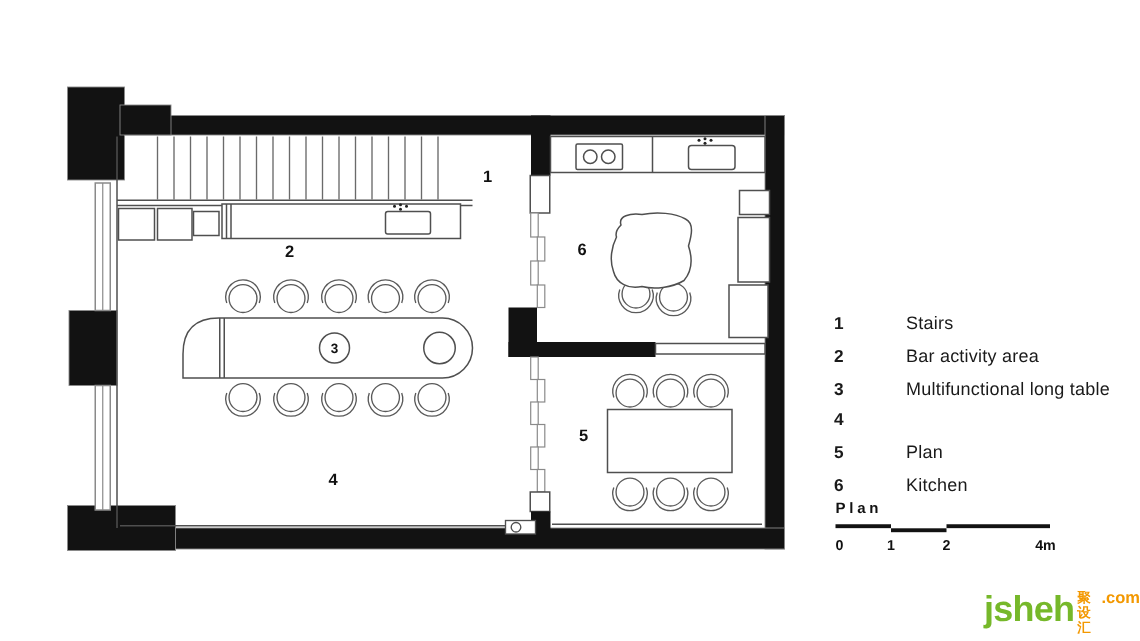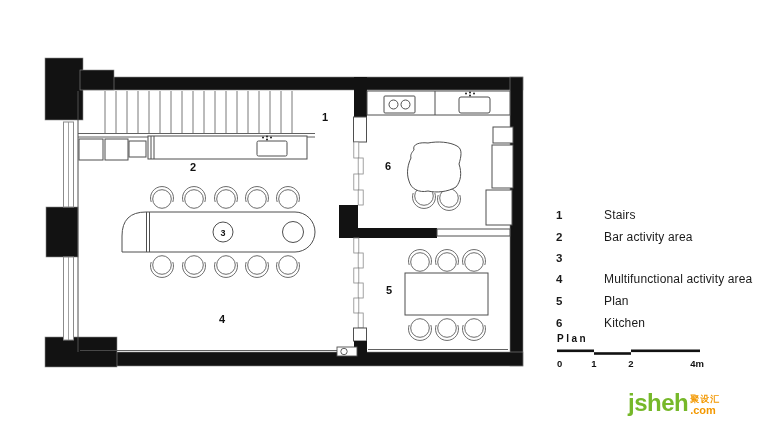--- a/index.html
+++ b/index.html
@@ -5,23 +5,23 @@
   html,body{margin:0;padding:0;background:#fff;}
   .canvas{position:relative;width:760px;height:427px;background:#ffffff;overflow:hidden;
           font-family:"Liberation Sans",sans-serif;color:#1a1a1a;}
   .plan-svg{position:absolute;left:0;top:0;}
   
   .legend{position:absolute;left:556px;top:208px;}
   .legend-row{display:flex;align-items:baseline;margin-bottom:8px;}
   .legend-num{font-size:11.5px;font-weight:700;min-width:15px;letter-spacing:.2px;}
   .legend-label{font-size:12px;font-weight:400;letter-spacing:.15px;white-space:nowrap;margin-left:33px;}
   
-  .logo{position:absolute;left:628px;top:390px;display:flex;align-items:center;cursor:pointer;}
+  .logo{position:absolute;left:656px;top:390px;display:flex;align-items:center;cursor:pointer;}
   .logo-main{font-size:24px;font-weight:800;color:#76b82a;line-height:26px;letter-spacing:-.5px;}
-  .logo-side{display:flex;flex-direction:column;margin-left:2px;margin-top:3px;}
+  .logo-side{display:flex;margin-left:2px;margin-top:3px;}
   .logo-cjk{font-size:9px;font-weight:700;color:#f39800;line-height:10px;letter-spacing:1px;}
   .logo-com{font-size:11px;font-weight:800;color:#f39800;line-height:12px;}
   
   svg text{font-family:"Liberation Sans",sans-serif;}
   .room-num{font-size:11px;font-weight:700;fill:#111;}
   .scale-txt{font-size:9.5px;font-weight:700;fill:#111;}
 </style>
 </head>
 <body>
 
@@ -183,24 +183,24 @@
     <div class="legend-row">
       <span class="legend-num">1</span>
       <span class="legend-label">Stairs</span>
     </div>
     <div class="legend-row">
       <span class="legend-num">2</span>
       <span class="legend-label">Bar activity area</span>
     </div>
     <div class="legend-row">
       <span class="legend-num">3</span>
+      <span class="legend-label">Multifunctional long table</span>
     </div>
     <div class="legend-row">
       <span class="legend-num">4</span>
-      <span class="legend-label">Multifunctional activity area</span>
     </div>
     <div class="legend-row">
       <span class="legend-num">5</span>
       <span class="legend-label">Plan</span>
     </div>
     <div class="legend-row">
       <span class="legend-num">6</span>
       <span class="legend-label">Kitchen</span>
     </div>
   </div>

